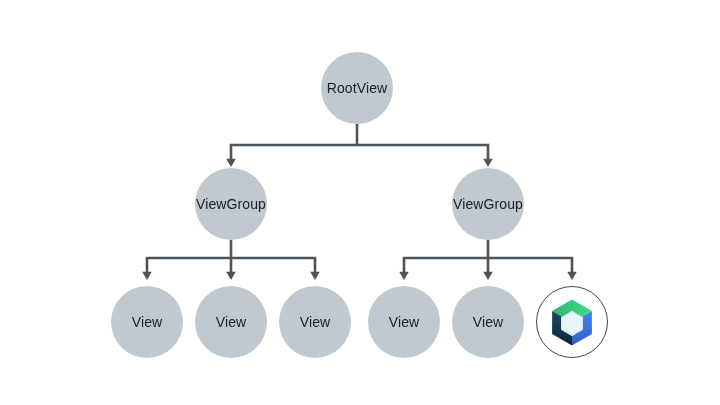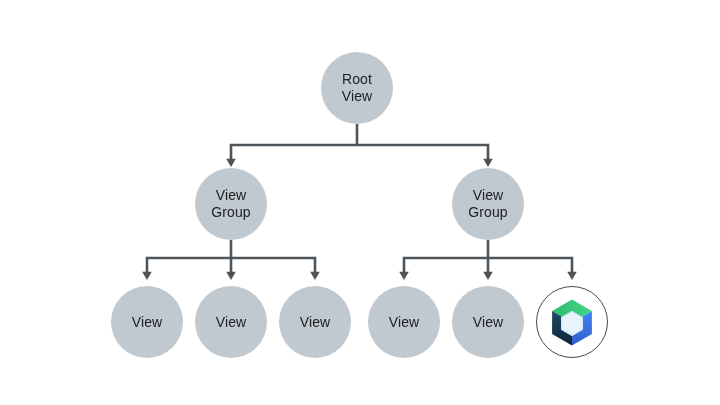--- a/index.html
+++ b/index.html
@@ -24,21 +24,21 @@
     stroke-linejoin: miter;
   }
   polygon.arrowhead { fill: var(--line, #4d545a); }
   .node {
     position: absolute;
     width: 72px;
     height: 72px;
     border-radius: 50%;
     background: var(--node-fill, #c0c9d0);
     display: flex;
-    flex-direction: column;
+    flex-direction: row;
     align-items: center;
     justify-content: center;
     text-align: center;
     color: var(--node-text, #202124);
     font-size: 14px;
     line-height: 17px;
     letter-spacing: 0.1px;
   }
   .node span { display: block; }
   .node.compose {

